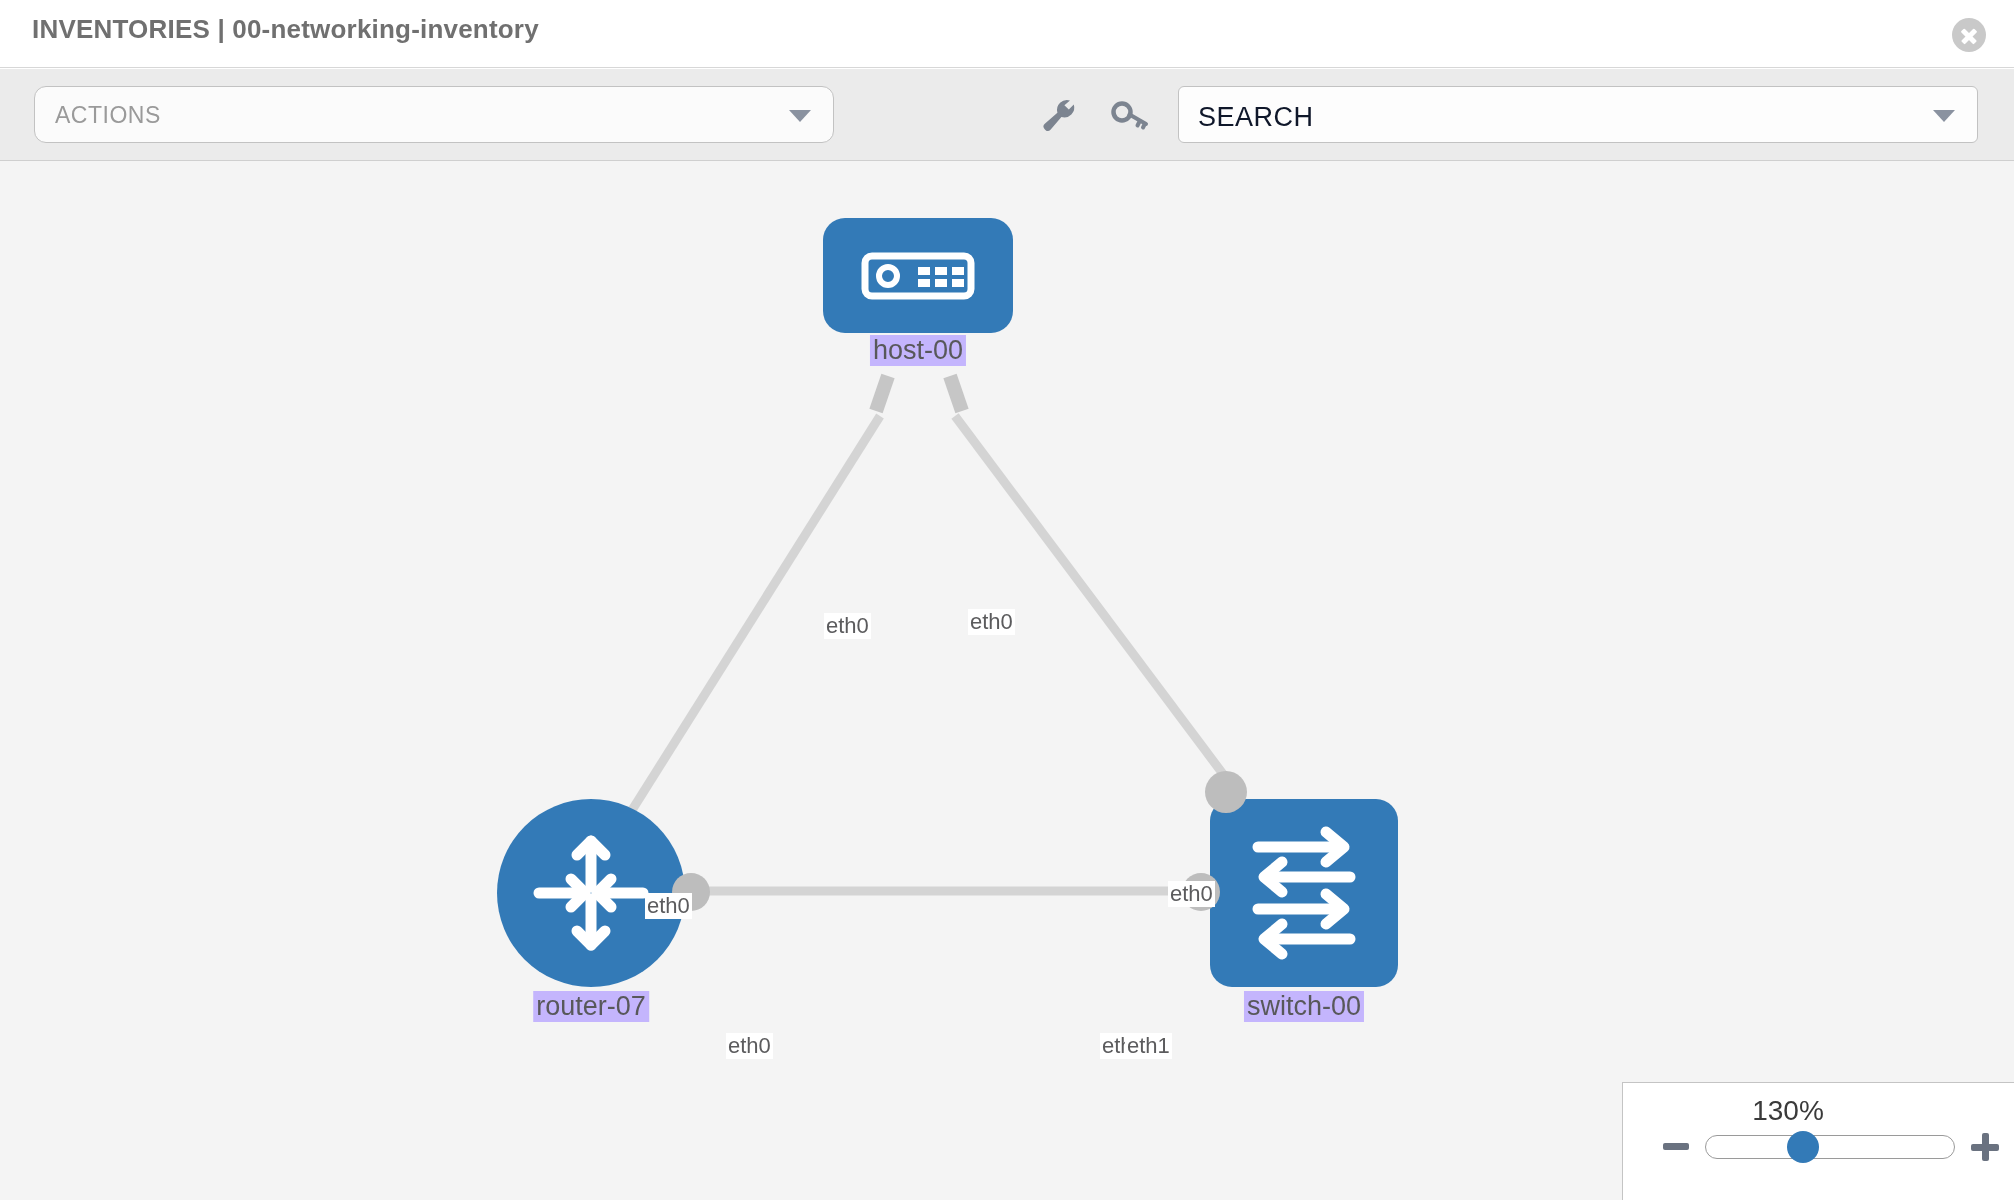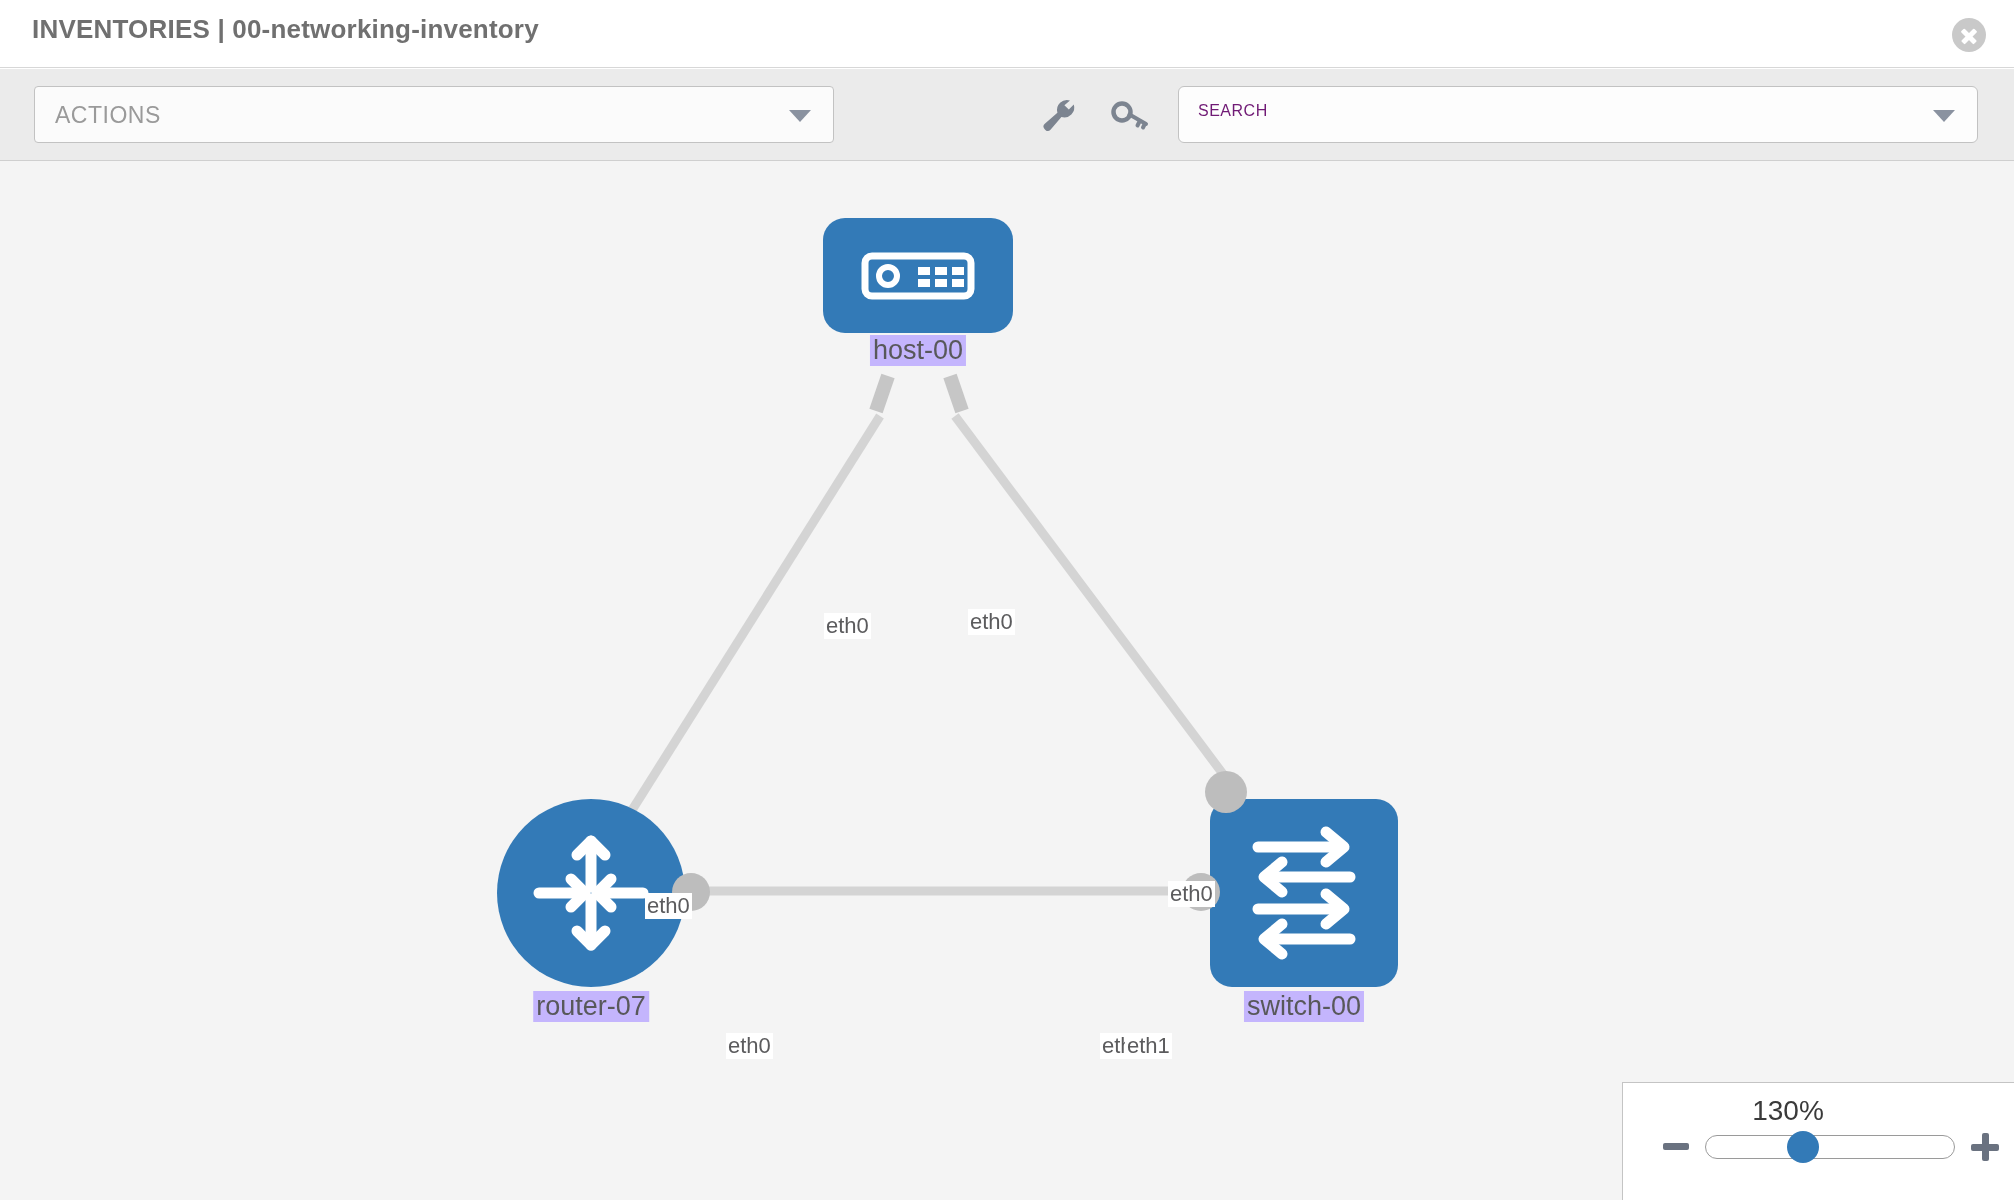--- a/index.html
+++ b/index.html
@@ -53,21 +53,21 @@
     position: absolute; left: 0; top: 69px;
     width: 2014px; height: 92px;
     background: #ebebeb;
     border-bottom: 1px solid #cfcfcf;
   }
   .actions-select {
     position: absolute; left: 34px; top: 17px;
     width: 800px; height: 57px;
     background: #fbfbfb;
     border: 1px solid #c2c2c2;
-    border-radius: 4px;
+    border-radius: 12px;
     cursor: pointer;
     text-decoration: underline;
   }
   .actions-label {
     position: absolute; left: 20px; top: 15px;
     font-size: 23px; color: #9a9a9a;
     letter-spacing: 0.5px;
   }
   .caret {
     position: absolute;
@@ -89,21 +89,21 @@
   .search-box {
     position: absolute; left: 1178px; top: 17px;
     width: 800px; height: 57px;
     background: #fdfdfd;
     border: 1px solid #c2c2c2;
     border-radius: 6px;
     cursor: text;
   }
   .search-label {
     position: absolute; left: 19px; top: 15px;
-    font-size: 16px; color: #701a75;
+    font-size: 27px; color: #0f172a;
     letter-spacing: 0.5px;
   }
   .search-caret { right: 22px; top: 23px; }
 
   
   .canvas {
     position: absolute; left: 0; top: 161px;
     width: 2014px; height: 1039px;
     background: #f4f4f4;
     overflow: hidden;

